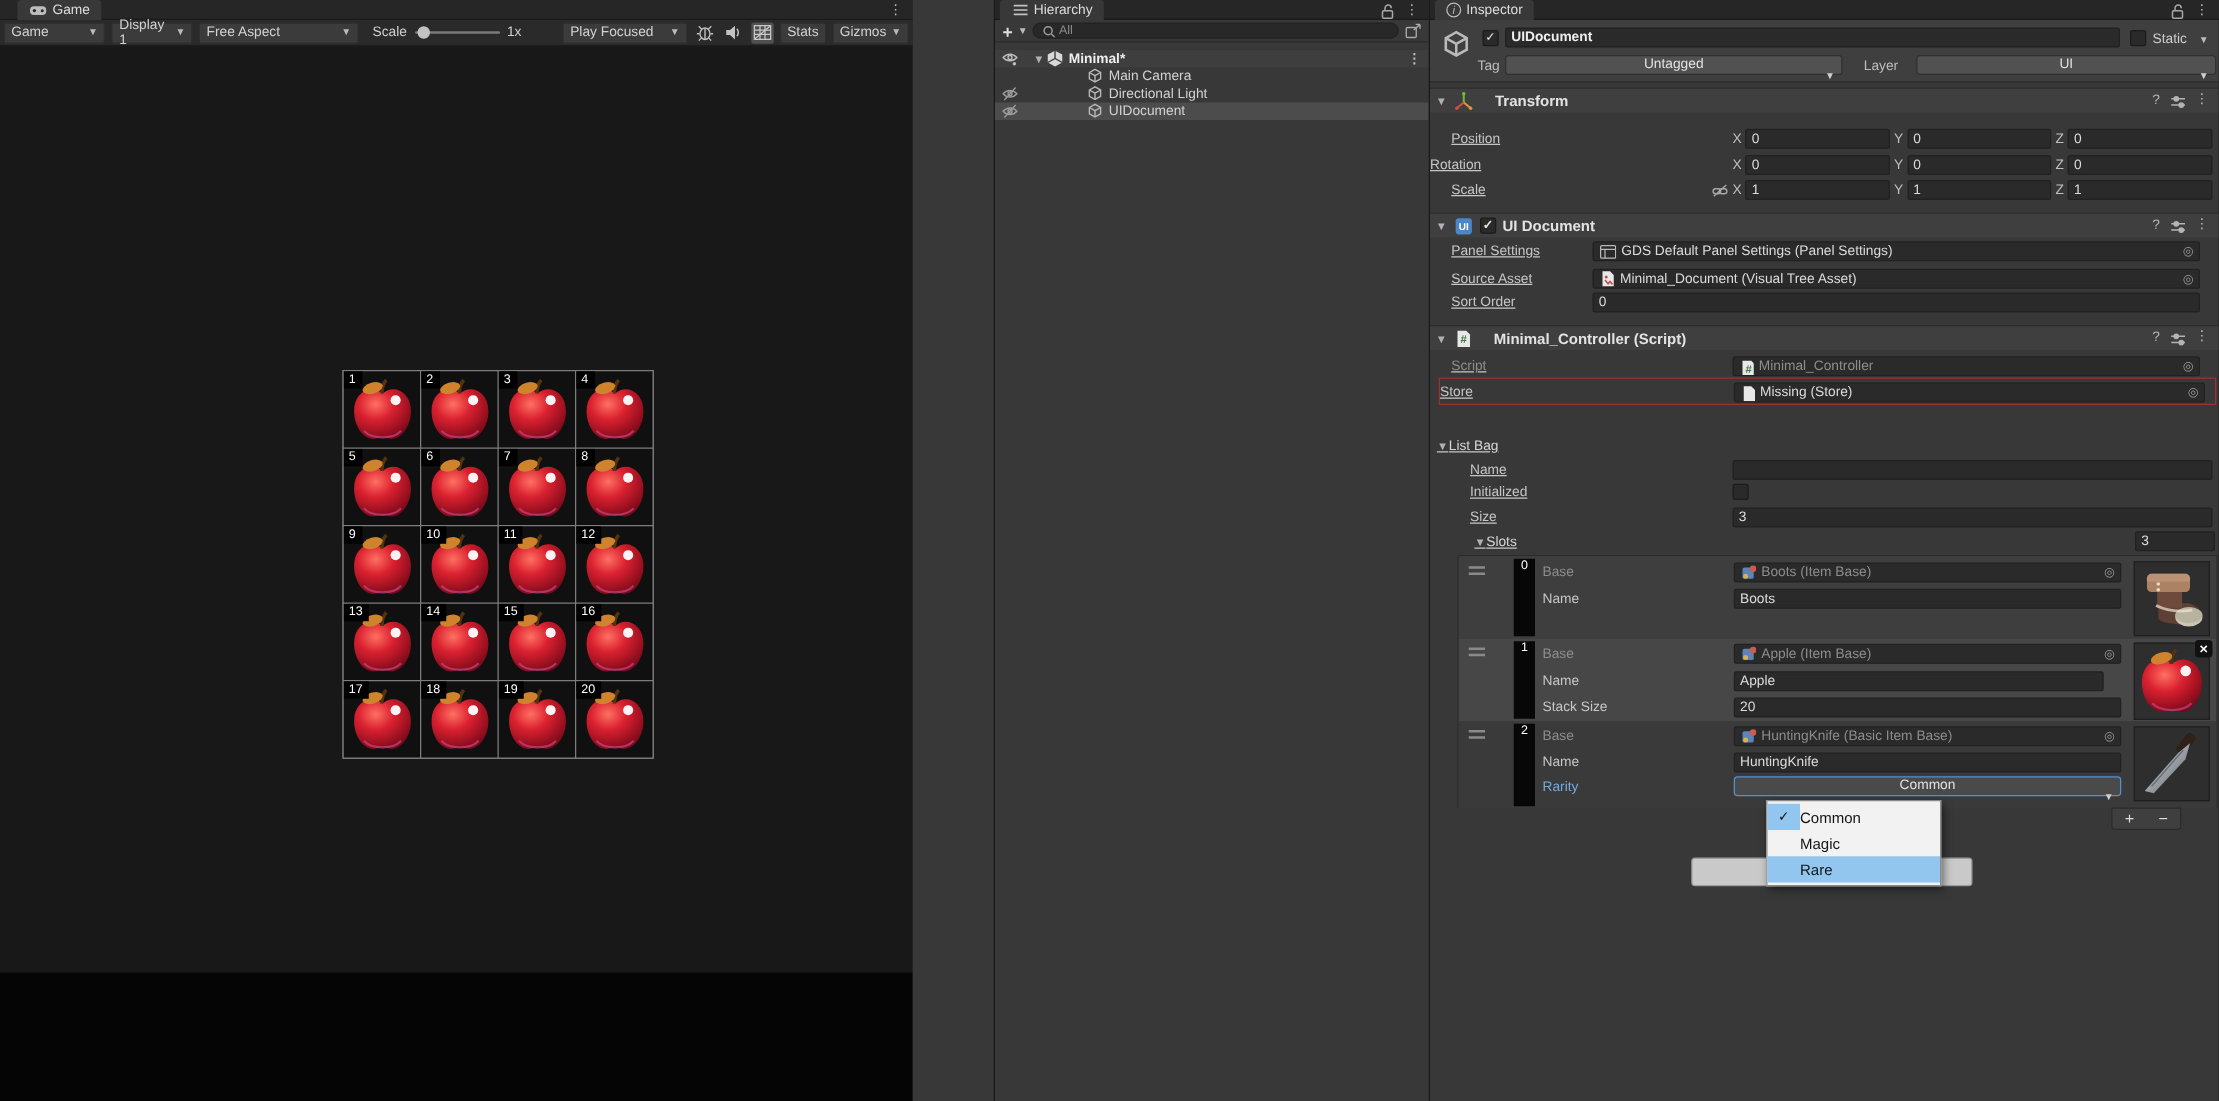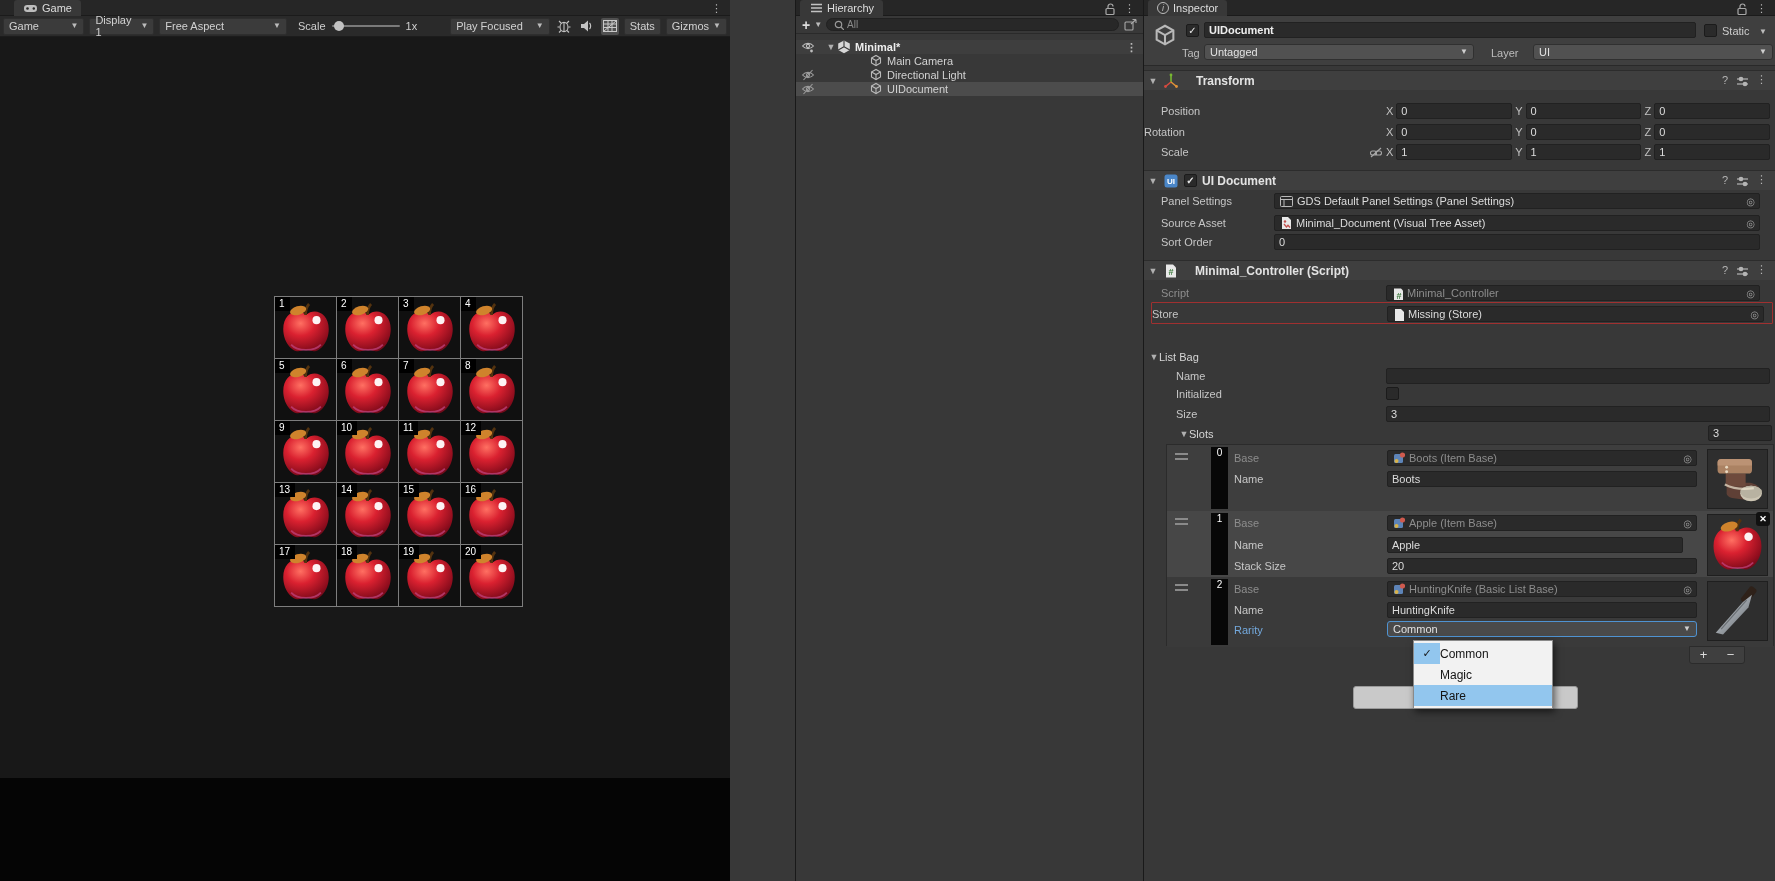--- a/index.html
+++ b/index.html
@@ -31,23 +31,23 @@
   
   .h-toolbar{position:absolute;top:16px;left:0;right:0;height:18px;background:#383838;border-bottom:1px solid #2a2a2a;display:flex;align-items:center;padding:0 6px;gap:4px;}
   .searchbox{height:13px;background:#282828;border:1px solid #212121;border-radius:7px;flex:1;display:flex;align-items:center;gap:3px;padding:0 6px;color:#8c8c8c;font-size:10px;}
   .hrow{position:absolute;left:0;right:0;height:14px;display:flex;align-items:center;font-size:11px;color:#d2d2d2;}
   .hrow.scene{background:#3e3e3e;font-weight:bold;}
   .hrow.sel{background:#4c4c4c;}
 
   
   .insp{background:#383838;border-left:1px solid #191919;}
   .go-header{position:absolute;top:16px;left:0;right:0;height:50px;background:#3f3f3f;border-bottom:1px solid #292929;}
-  .irow{position:absolute;left:0;right:0;display:flex;align-items:center;font-size:11px;color:#c6c6c6;}
+  .irow{position:absolute;left:0;right:0;display:flex;align-items:center;font-size:11px;color:#c6c6c6;text-decoration:underline;}
   .field{position:absolute;height:16px;background:#2a2a2a;border:1px solid #212121;border-radius:2px;color:#dcdcdc;display:flex;align-items:center;padding:0 4px;font-size:11px;}
-  .ddown{position:absolute;height:16px;background:#515151;border:1px solid #303030;border-radius:3px;color:#e2e2e2;display:flex;align-items:center;padding:0 5px;font-size:11px;}
+  .ddown{position:absolute;height:16px;background:#515151;border:1px solid #303030;border-radius:3px;color:#e2e2e2;display:flex;align-items:center;padding:0 5px;font-size:11px;flex-direction:column;}
   .ddown .arr{margin-left:auto;color:#cfcfcf;}
   .sect-head{position:absolute;left:0;right:0;height:20px;display:flex;align-items:center;gap:5px;padding-left:4px;border-top:1px solid #2c2c2c;background:#3f3f3f;font-weight:bold;color:#e3e3e3;font-size:12px;}
   .hicons{margin-left:auto;display:flex;gap:7px;padding-right:8px;color:#b5b5b5;font-weight:normal;font-size:11px;}
   .fold{font-size:9px;color:#b0b0b0;width:10px;text-align:center;}
   .cb{width:13px;height:13px;background:#2a2a2a;border:1px solid #1b1b1b;border-radius:2px;display:flex;align-items:center;justify-content:center;color:#e8e8e8;font-size:10px;line-height:10px;}
   .picker{margin-left:auto;color:#9f9f9f;font-size:10px;}
   .grayed{color:#8d8d8d !important;}
   .axis{display:flex;align-items:center;gap:3px;flex:1;}
   .axis .af{flex:1;height:16px;background:#2a2a2a;border:1px solid #212121;border-radius:2px;display:flex;align-items:center;padding:0 4px;color:#dcdcdc;}
   .axis .al{color:#c0c0c0;}
@@ -731,21 +731,21 @@
       </div>
 
       <div class="handle" style="left:8px;top:139px;"></div>
       <div class="idxstrip" style="left:44px;top:134px;height:66px;"><span>2</span></div>
       <div class="srow" style="left:67px;right:76px;top:136px;height:16px;">
         <span class="grayed">Base</span>
         <div class="field" style="left:153px;right:0;top:0;">
           <svg class="ic" style="margin-right:4px;" width="13" height="14">
               <use href="#sym-so"></use>
             </svg>
-          <span class="grayed">HuntingKnife (Basic List Base)</span>
+          <span class="grayed">HuntingKnife (Basic Item Base)</span>
           <span class="picker">◎</span>
         </div>
       </div>
       <div class="srow" style="left:67px;right:76px;top:157px;height:16px;">
         <span>Name</span>
         <div class="field" style="left:153px;right:0;top:0;">
           <span>HuntingKnife</span>
         </div>
       </div>
       <div class="srow" style="left:67px;right:76px;top:176px;height:17px;">

